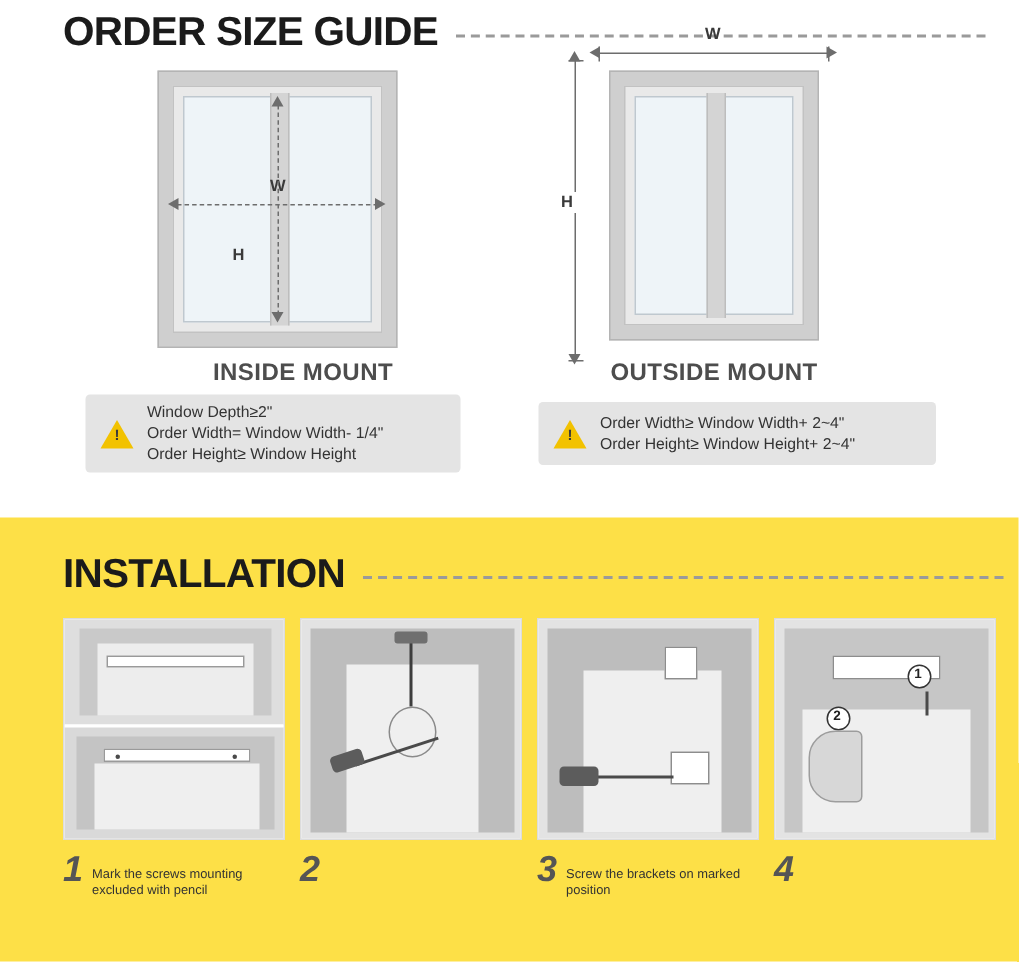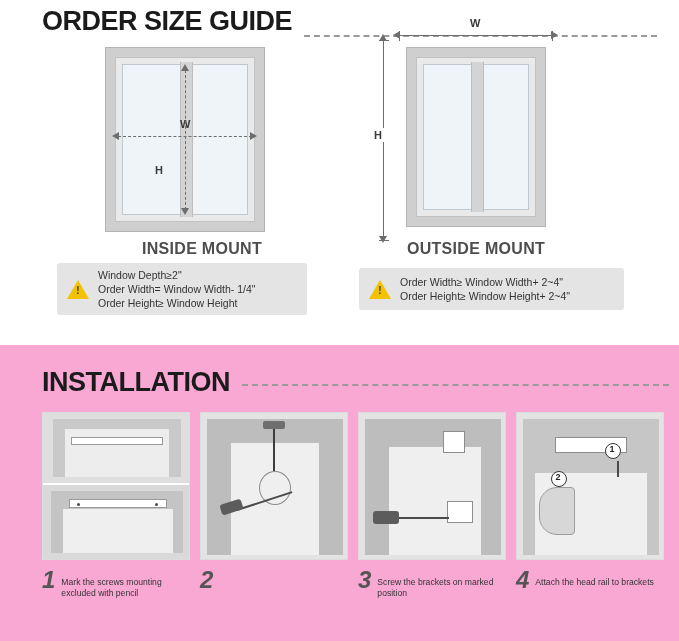--- a/index.html
+++ b/index.html
@@ -8,21 +8,21 @@
     background:#ffffff;
     font-family:"Liberation Sans", sans-serif;
     color:#222;
     overflow:hidden;
     position:relative;
   }
   .section{position:relative;}
 
   
   #order-section{height:345px;background:#ffffff;position:relative;}
-  .head-row{display:flex;align-items:flex-end;padding:6px 12px 0 42px;}
+  .head-row{display:flex;align-items:center;padding:6px 12px 0 42px;}
   .head-title{
     font-size:27px;font-weight:bold;letter-spacing:-0.5px;
     color:#1b1b1b;white-space:nowrap;
   }
   .dash-line{
     flex:1;height:0;border-top:2px dashed #9a9a9a;margin-left:12px;margin-right:10px;
     margin-top:4px;
   }
   .window{
     position:absolute;
@@ -77,21 +77,21 @@
   }
   .warn-icon:after{
     content:"!";position:absolute;left:-3px;top:6px;width:6px;text-align:center;
     font-size:10px;font-weight:bold;color:#3a3a3a;line-height:1;
   }
   .note-lines{font-size:10.5px;line-height:14px;color:#333;}
 
   
   #install-section{
     position:absolute;left:0;top:345px;width:679px;height:296px;
-    background:#f9a8d4;
+    background:#fde047;
   }
   .install-head{display:flex;align-items:center;padding:22px 0 0 42px;}
   .steps{
     display:flex;gap:10px;padding:14px 0 0 42px;
   }
   .step{width:148px;}
   .step-img{
     width:148px;height:148px;background:#ffffff;border:1px solid #dcdcdc;
     position:relative;overflow:hidden;box-sizing:border-box;
   }
@@ -255,18 +255,17 @@
         <div class="whiteline" style="left:38px;top:24px;width:72px;height:16px;background:#fff;border:1px solid #8d8d8d;box-sizing:border-box;"></div>
         <div class="darkline" style="left:100px;top:48px;width:2px;height:16px;background:#4a4a4a;"></div>
         <div class="whiteline" style="left:88px;top:30px;width:14px;height:14px;border:1px solid #333;border-radius:50%;background:#fff;"></div>
         <div style="position:absolute;left:88px;top:31px;width:14px;text-align:center;font-size:9px;font-weight:bold;color:#222;">1</div>
         <div class="whiteline" style="left:34px;top:58px;width:14px;height:14px;border:1px solid #333;border-radius:50%;background:#fff;"></div>
         <div style="position:absolute;left:34px;top:59px;width:14px;text-align:center;font-size:9px;font-weight:bold;color:#222;">2</div>
         <div class="darkline" style="left:22px;top:74px;width:34px;height:46px;background:#d7d7d7;border:1px solid #9d9d9d;border-radius:18px 4px 4px 18px;"></div>
       </div>
       <div class="step-foot">
         <div class="stepnum">4</div>
-        <div class="step-text">Attach the head rail to brackets</div>
       </div>
     </div>
 
   </div>
 </div>
 
 </body></html>

